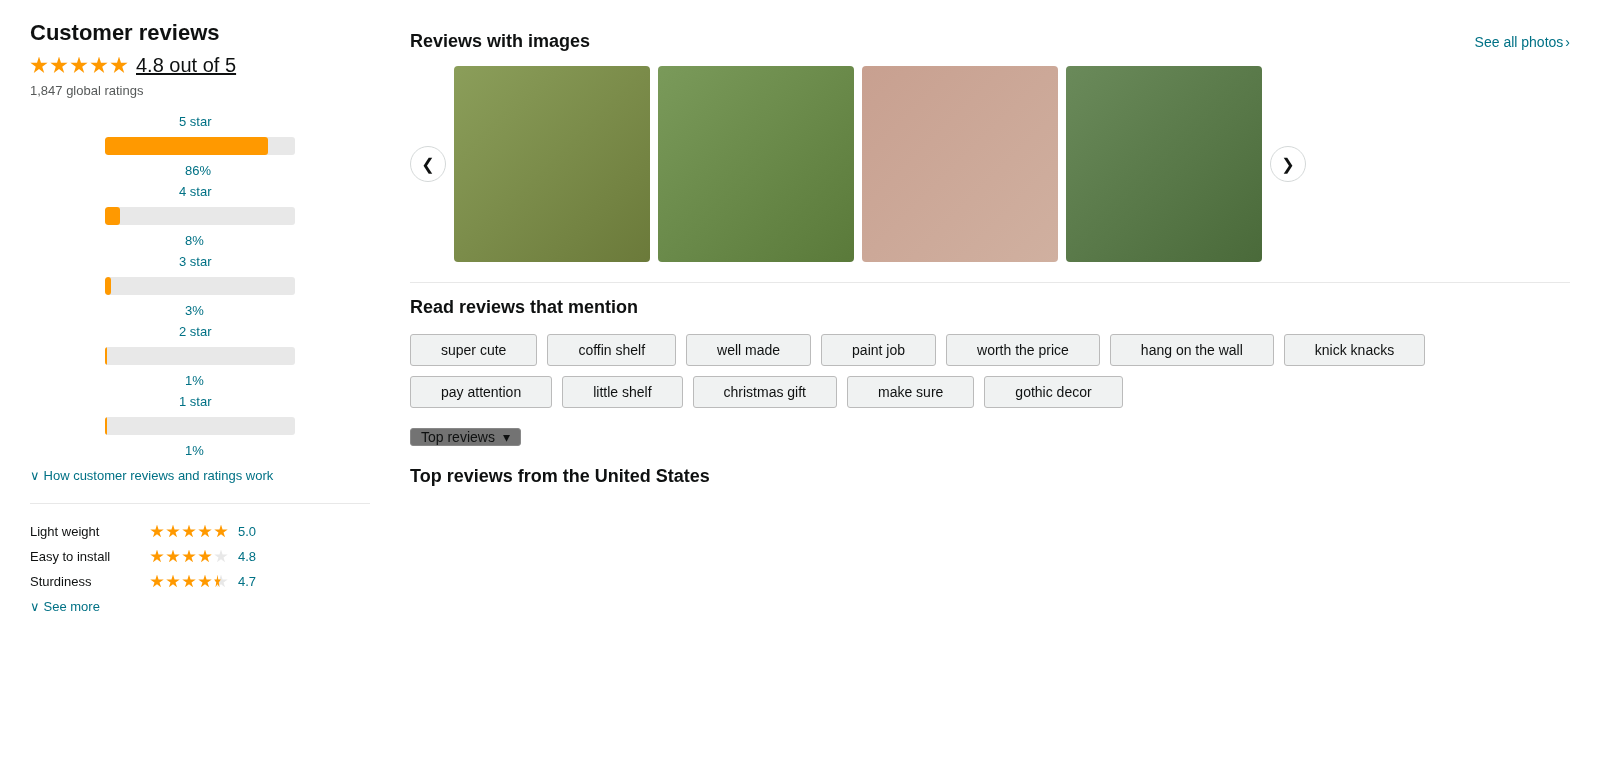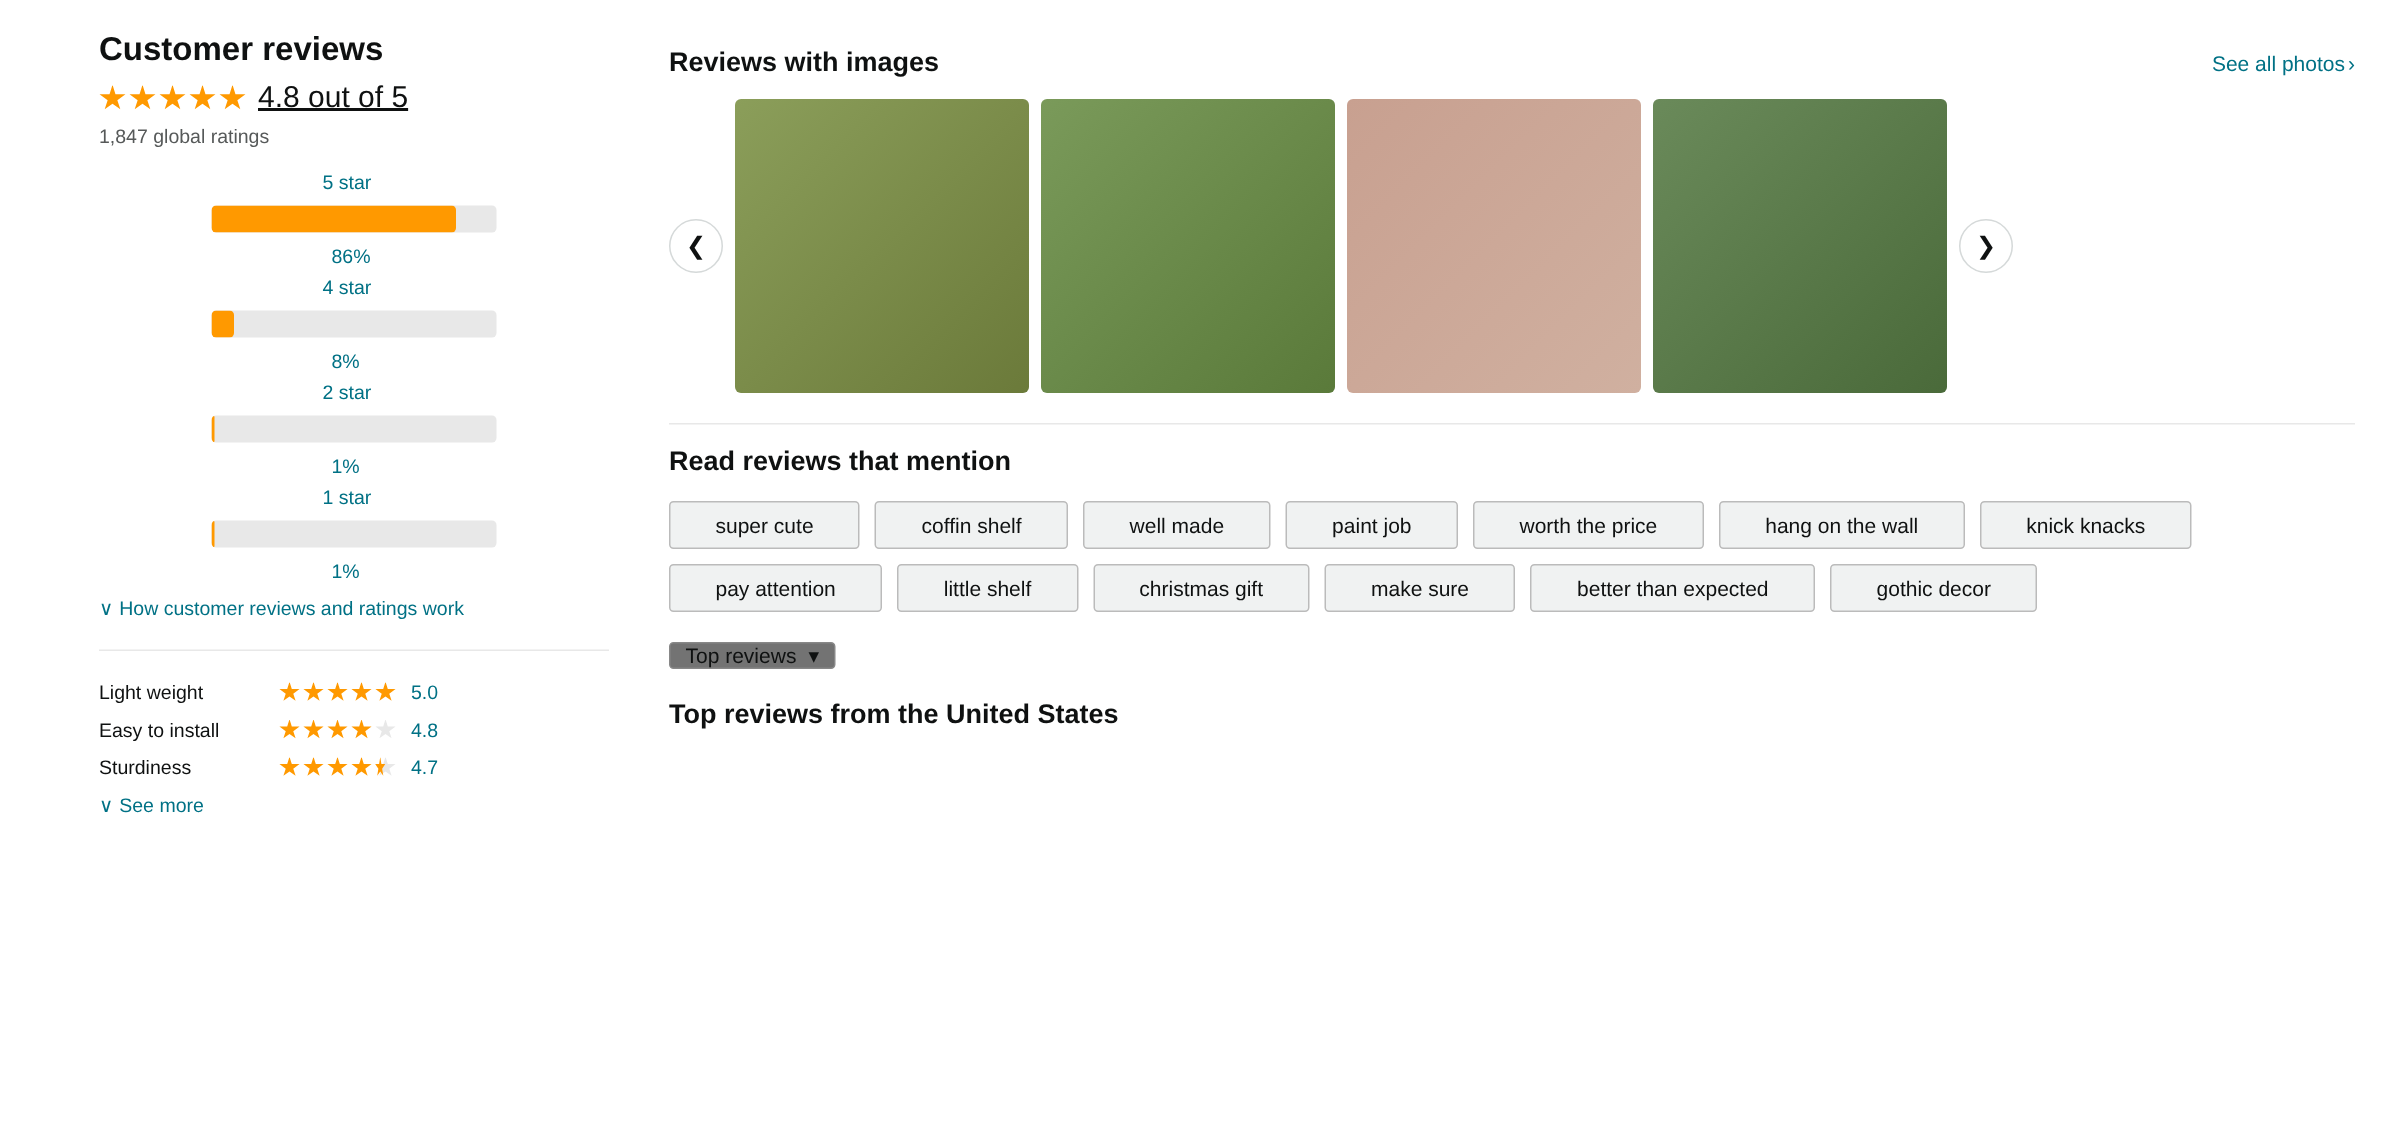--- a/index.html
+++ b/index.html
@@ -13,21 +13,20 @@
       display: flex;
       padding: 20px 30px;
       gap: 40px;
       max-width: 1600px;
     }
 
     
     .left-col {
       width: 340px;
       flex-shrink: 0;
-      margin-left: 36px;
     }
     .section-title {
       font-size: 22px;
       font-weight: 700;
       margin-bottom: 8px;
     }
     .stars-row {
       display: flex;
       align-items: center;
       gap: 8px;
@@ -277,20 +276,27 @@
             <div class="bar-fill" style="width: 86%;"></div>
           </div>
           <span class="bar-pct">86%</span>
         </div>
         <div class="rating-bar-row">
           <span class="star-label">4 star</span>
           <div class="bar-track">
             <div class="bar-fill" style="width: 8%;"></div>
           </div>
           <span class="bar-pct">8%</span>
+        </div>
+        <div class="rating-bar-row">
+          <span class="star-label">3 star</span>
+          <div class="bar-track">
+            <div class="bar-fill" style="width: 3%;"></div>
+          </div>
+          <span class="bar-pct">3%</span>
         </div>
         <div class="rating-bar-row">
           <span class="star-label">2 star</span>
           <div class="bar-track">
             <div class="bar-fill" style="width: 1%;"></div>
           </div>
           <span class="bar-pct">1%</span>
         </div>
         <div class="rating-bar-row">
           <span class="star-label">1 star</span>
@@ -389,21 +395,20 @@
         <div class="mention-tag">coffin shelf</div>
         <div class="mention-tag">well made</div>
         <div class="mention-tag">paint job</div>
         <div class="mention-tag">worth the price</div>
         <div class="mention-tag">hang on the wall</div>
         <div class="mention-tag">knick knacks</div>
         <div class="mention-tag">pay attention</div>
         <div class="mention-tag">little shelf</div>
         <div class="mention-tag">christmas gift</div>
         <div class="mention-tag">make sure</div>
-        <div class="mention-tag">better than expected</div>
         <div class="mention-tag">gothic decor</div>
       </div>
 
     <div class="sort-dropdown-row">
       <div class="sort-dropdown">
         <span>Top reviews</span>
         <span>▾</span>
       </div>
     </div>
 

